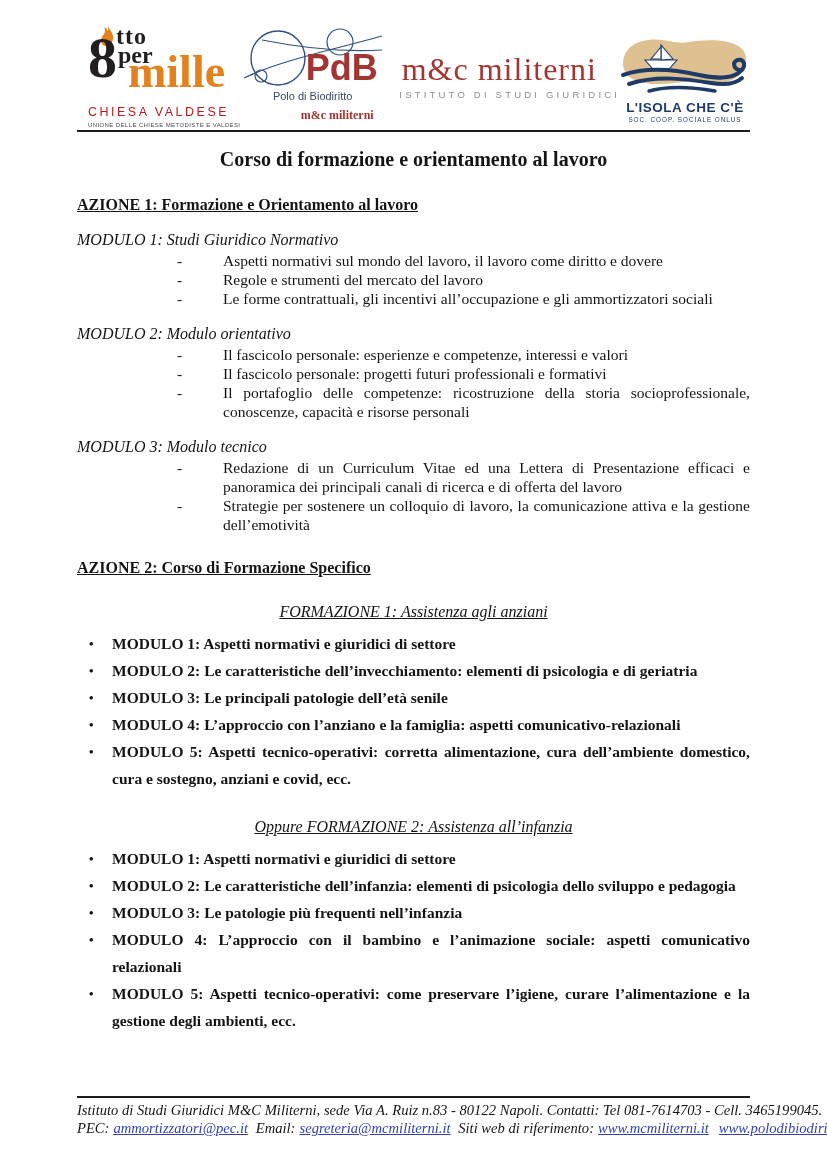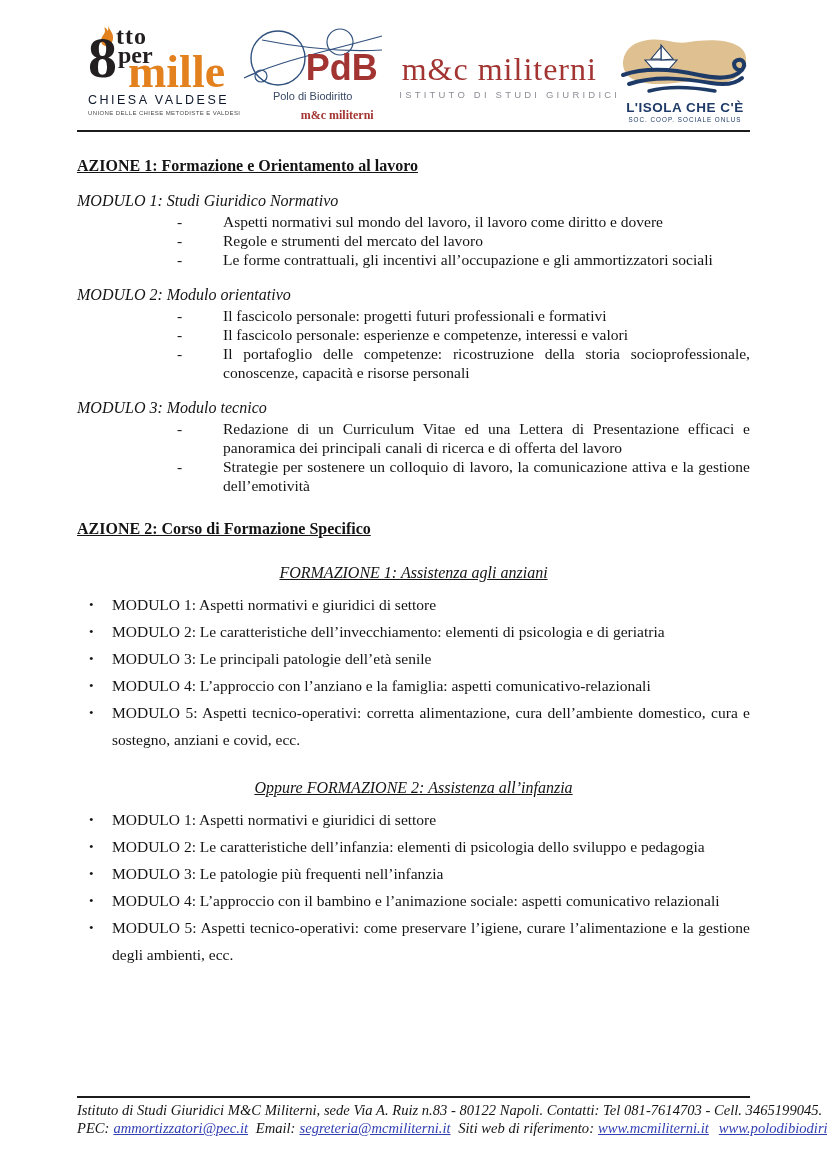--- a/index.html
+++ b/index.html
@@ -23,21 +23,21 @@
   .logo { position: relative; flex: none; }
 
   
   .opm { width: 138px; height: 98px; }
   .opm-mark { position: relative; width: 138px; height: 62px; font-weight: bold; }
   .opm-flame { position: absolute; left: 12px; top: -2px; }
   .opm-tto  { position: absolute; left: 28px; top: -4px; font-size: 24px; letter-spacing: 1px; color:#231F20; }
   .opm-per  { position: absolute; left: 30px; top: 15px; font-size: 24px; color:#231F20; }
   .opm-eight{ position: absolute; left: 0px;  top: 2px;  font-size: 58px; line-height: 58px; color:#231F20; }
   .opm-mille{ position: absolute; left: 40px; top: 18px; font-size: 46px; color:#E2811D; }
-  .opm-chiesa { margin-top: 4px; font-family:"Liberation Sans",sans-serif; font-size: 12.5px; letter-spacing: 2.5px; color:#0f172a; white-space: nowrap; }
+  .opm-chiesa { margin-top: 16px; font-family:"Liberation Sans",sans-serif; font-size: 12.5px; letter-spacing: 2.5px; color:#b91c1c; white-space: nowrap; }
   .opm-unione { margin-top: 3px; font-family:"Liberation Sans",sans-serif; font-size: 6px; letter-spacing: 0.4px; color:#4a4a4a; white-space: nowrap; }
 
   
   .pdb { width: 142px; height: 100px; }
   .pdb svg { position: absolute; left: 0; top: 0; }
   .pdb-acr { position: absolute; right: 6px; top: 24px; font-family:"Liberation Sans",sans-serif; font-weight: bold; font-size: 36px; line-height: 36px; color:#A23432; }
   .pdb-name { position: absolute; left: 0; top: 64px; width: 100%; text-align: center; font-family:Liberation Sans, sans-serif; font-size: 11px; color:#3A4A66; white-space: nowrap; }
   .pdb-sub { position: absolute; right: 10px; top: 82px; font-size: 12px; font-weight: bold; color:#A23432; white-space: nowrap; }
 
   
@@ -60,21 +60,21 @@
   .mt-big { margin-top: 36px; }
   .mt-opp { margin-top: 36px; }
 
   .dash-list { margin: 2px 0 0; padding-left: 100px; font-size: 15.5px; line-height: 19px; }
   .dash-item { display: flex; gap: 29px; }
   .dash-item .marker { flex: none; width: 17px; }
   .dash-item .marker::before { content: "-"; }
   .dash-item .txt { flex: 1; text-align: justify; }
 
   .bullet-list { margin: 9px 0 0; padding-left: 12px; font-size: 15.5px; line-height: 27px; }
-  .bullet-item { display: flex; }
+  .bullet-item { display: flex; font-weight: bold; }
   .bullet-item .marker { flex: none; width: 23px; font-size: 13px; }
   .bullet-item .marker::before { content: "\2022"; }
   .bullet-item .txt { flex: 1; text-align: justify; }
 
   
   .footer {
     position: absolute; left: 77px; right: 77px; top: 1096px;
     border-top: 2px solid #1c1c1c;
     padding-top: 3px;
     font-style: italic; font-size: 14.6px; line-height: 18px;
@@ -140,20 +140,21 @@
       <div class="isola-name">L'ISOLA CHE C'È</div>
       <div class="isola-sub">SOC. COOP. SOCIALE ONLUS</div>
     </div>
 
   </header>
 
   <hr class="rule">
 
   <main class="content">
 
+    <h1 class="title">Corso di formazione e orientamento al lavoro</h1>
 
     <section>
       <h2 class="azione">AZIONE 1: Formazione e Orientamento al lavoro</h2>
 
       <h3 class="modulo">MODULO 1: Studi Giuridico Normativo</h3>
       <div class="dash-list">
         <div class="dash-item">
             <span class="marker"></span>
             <span class="txt">Aspetti normativi sul mondo del lavoro, il lavoro come diritto e dovere</span>
           </div>
@@ -164,25 +165,25 @@
         <div class="dash-item">
             <span class="marker"></span>
             <span class="txt">Le forme contrattuali, gli incentivi all’occupazione e gli ammortizzatori sociali</span>
           </div>
       </div>
 
       <h3 class="modulo">MODULO 2: Modulo orientativo</h3>
       <div class="dash-list">
         <div class="dash-item">
             <span class="marker"></span>
+            <span class="txt">Il fascicolo personale: esperienze e competenze, interessi e valori</span>
+          </div>
+        <div class="dash-item">
+            <span class="marker"></span>
             <span class="txt">Il fascicolo personale: progetti futuri professionali e formativi</span>
-          </div>
-        <div class="dash-item">
-            <span class="marker"></span>
-            <span class="txt">Il fascicolo personale: esperienze e competenze, interessi e valori</span>
           </div>
         <div class="dash-item">
             <span class="marker"></span>
             <span class="txt">Il portafoglio delle competenze: ricostruzione della storia socioprofessionale, conoscenze, capacità e risorse personali</span>
           </div>
       </div>
 
       <h3 class="modulo">MODULO 3: Modulo tecnico</h3>
       <div class="dash-list">
         <div class="dash-item">

